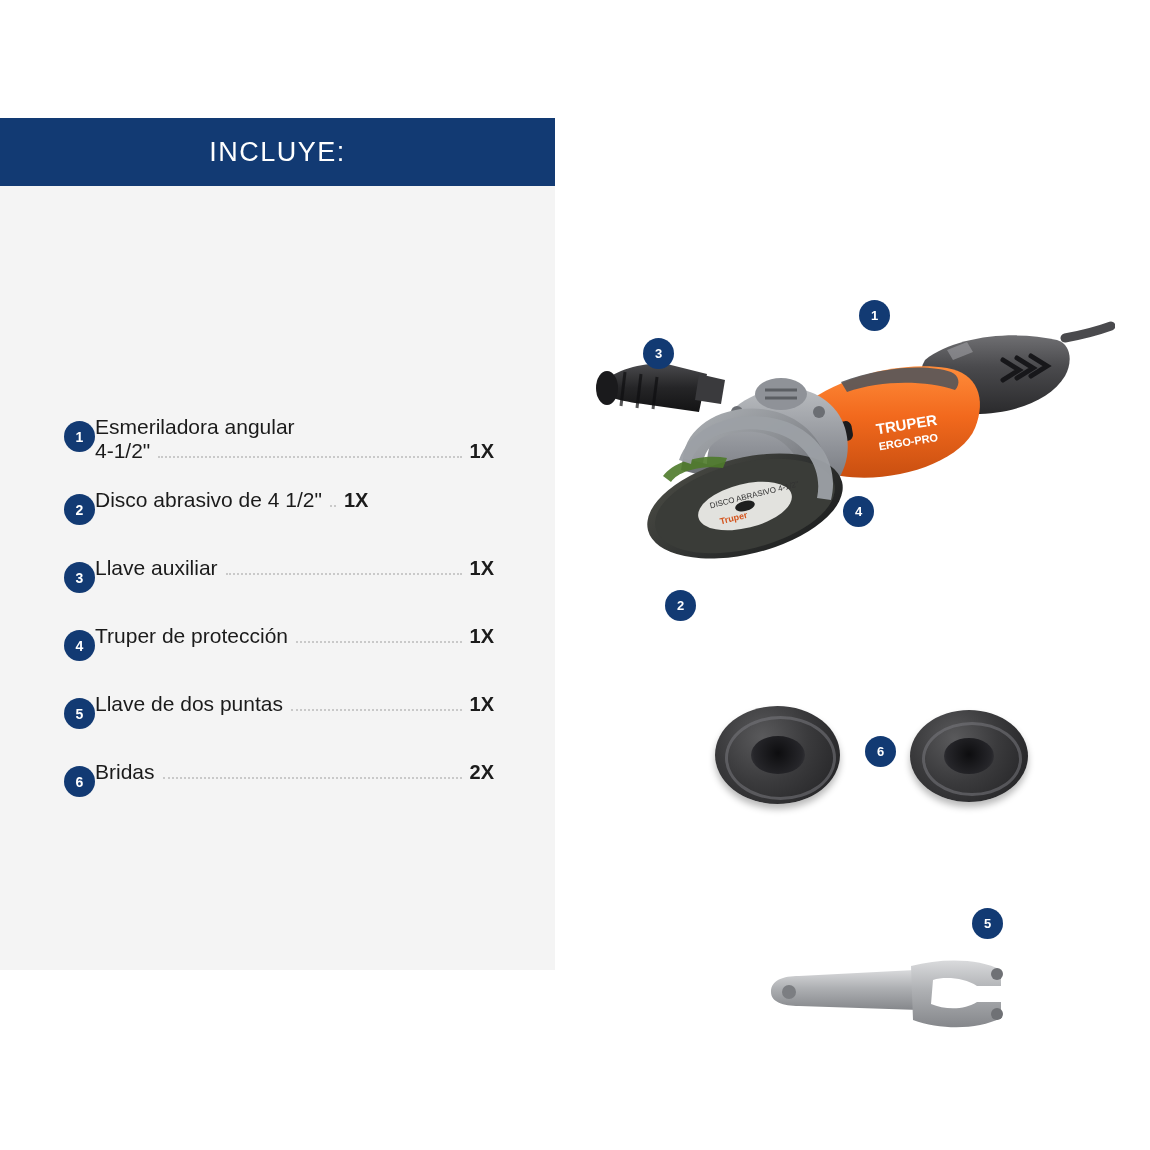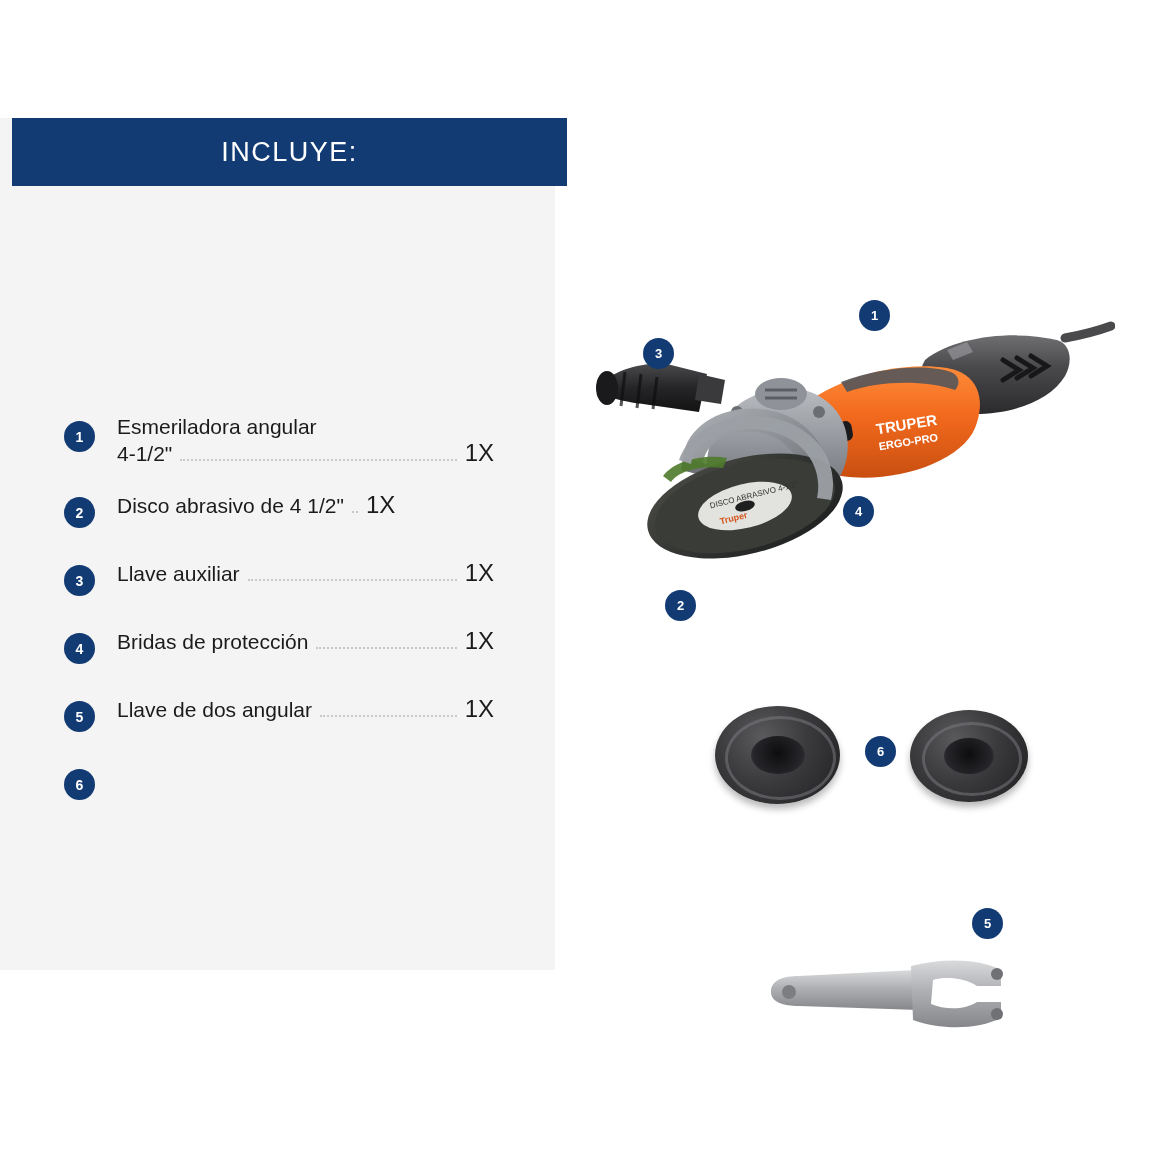--- a/index.html
+++ b/index.html
@@ -19,21 +19,21 @@
   #includes-panel {
     position: absolute;
     left: 0;
     top: 118px;
     width: 555px;
     height: 852px;
     background: #f4f4f4;
   }
   #includes-header {
     position: absolute;
-    left: 12px;
+    left: 0;
     top: 118px;
     width: 555px;
     height: 68px;
     background: #123a73;
   }
   #includes-header .title {
     color: #ffffff;
     font-size: 27px;
     letter-spacing: 1.5px;
     text-align: center;
@@ -66,21 +66,20 @@
     font-size: 14px;
     font-weight: bold;
     display: flex;
     align-items: center;
     justify-content: center;
     margin-top: 6px;
   }
 
   .row-body {
     flex: 1 1 auto;
-    margin-left: 22px;
     position: relative;
     padding-right: 0;
   }
 
   .row-line {
     display: flex;
     align-items: baseline;
     width: 100%;
   }
 
@@ -93,22 +92,22 @@
 
   .dots {
     flex: 1 1 auto;
     border-bottom: 2px dotted #c9c9c9;
     margin: 0 8px 6px 8px;
     min-width: 6px;
     height: 1px;
   }
 
   .qty {
-    font-size: 24px;
-    font-weight: normal;
+    font-size: 20px;
+    font-weight: bold;
     color: #1b1b1b;
     white-space: nowrap;
   }
 
   .second-line {
     font-size: 21px;
     color: #1b1b1b;
     margin-top: 2px;
   }
 
@@ -225,40 +224,47 @@
         <span class="dots"></span>
         <span class="qty">1X</span>
       </div>
     </div>
   </div>
 
   <div class="list-row">
     <div class="badge">4</div>
     <div class="row-body">
       <div class="row-line">
-        <span class="item-label">Bridas de protección</span>
+        <span class="item-label">Truper de protección</span>
         <span class="dots"></span>
         <span class="qty">1X</span>
       </div>
     </div>
   </div>
 
   <div class="list-row">
     <div class="badge">5</div>
     <div class="row-body">
       <div class="row-line">
-        <span class="item-label">Llave de dos angular</span>
+        <span class="item-label">Llave de dos puntas</span>
         <span class="dots"></span>
         <span class="qty">1X</span>
       </div>
     </div>
   </div>
 
   <div class="list-row">
     <div class="badge">6</div>
+    <div class="row-body">
+      <div class="row-line">
+        <span class="item-label">Bridas</span>
+        <span class="dots"></span>
+        <span class="qty">2X</span>
+      </div>
+    </div>
   </div>
 
 </div>
 
 <div id="product-area">
 
   <div id="grinder">
     <svg width="520" height="320" viewBox="0 0 520 320">
       <defs>
         <linearGradient id="bodyGray" x1="0" y1="0" x2="0" y2="1">

